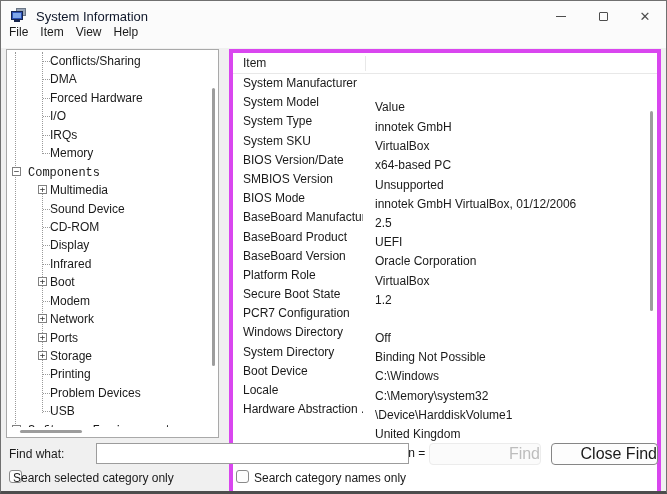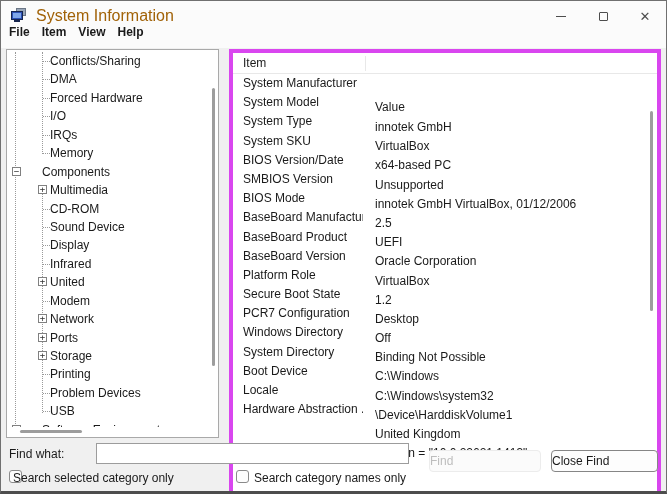--- a/index.html
+++ b/index.html
@@ -17,40 +17,40 @@
   
   .titlebar {
     position: absolute; top: 0; left: 0; right: 0; height: 30px;
     background: #fbfbfb; display: flex; align-items: center;
   }
   .app-icon { width: 16px; height: 16px; margin-left: 10px; position: relative; }
   .app-icon .mon-back { position: absolute; left: 5px; top: 0; width: 10px; height: 8px; background: #9aa7b8; border: 1px solid #6b7686; }
   .app-icon .mon-front { position: absolute; left: 0; top: 3px; width: 12px; height: 9px; background: #2b50b4; border: 1px solid #16244d; }
   .app-icon .mon-screen { position: absolute; left: 2px; top: 5px; width: 8px; height: 5px; background: #7fa6e8; }
   .app-icon .mon-base { position: absolute; left: 3px; top: 12px; width: 6px; height: 2px; background: #16244d; }
-  .title-text { margin-left: 9px; color: #a16207; font-size: 16px; }
+  .title-text { margin-left: 9px; color: #0f172a; font-size: 13px; }
   .win-controls { position: absolute; right: 0; top: 0; height: 30px; display: flex; }
   .win-btn { width: 42px; height: 30px; display: flex; align-items: center; justify-content: center; color: #4d4d4d; }
   .glyph-min { width: 10px; height: 1px; background: #4d4d4d; }
   .glyph-max { width: 9px; height: 9px; border: 1px solid #4d4d4d; border-radius: 1px; }
   .glyph-close { font-size: 13px; line-height: 13px; color: #4d4d4d; }
 
   
   .menubar { position: absolute; top: 30px; left: 0; right: 0; height: 17px; background: #fbfbfb; display: flex; align-items: center; padding-left: 8px; gap: 0; }
-  .menu-item { padding: 0 9px 16px 0; margin-right: 3px; color: #1a1a1a; font-weight: bold; }
+  .menu-item { padding: 0 9px 16px 0; margin-right: 3px; color: #1a1a1a; }
 
   
   .left-panel {
     position: absolute; left: 5px; top: 48px; width: 213px; height: 389px;
     background: #ffffff; border: 1px solid #a9a9a9; overflow: hidden;
   }
   .tree-content { position: absolute; left: 0; top: 2px; right: 24px; height: 375px; overflow: hidden; }
   .tree-row { position: relative; height: 18.45px; line-height: 18.45px; white-space: nowrap; }
   .tree-label { display: inline-block; font-size: 12px; }
-  .depth1 .tree-label { margin-left: 35px; }
+  .depth1 .tree-label { margin-left: 21px; font-family: Liberation Mono, monospace; }
   .depth2 .tree-label { margin-left: 43px; }
   .expand-box {
     position: absolute; top: 4px; width: 9px; height: 9px;
     border: 1px solid #808080; background: #fff;
     font-family: "DejaVu Sans Mono", monospace; font-size: 9px; line-height: 7px;
     text-align: center; color: #333;
   }
   .depth1 > .expand-box { left: 5px; }
   .depth2 > .expand-box { left: 31px; }
   .tree-row.leaf.depth2::before { content: ""; position: absolute; left: 36px; top: 9px; width: 7px; border-top: 1px dotted #9a9a9a; }
@@ -74,21 +74,21 @@
   .list-row { position: relative; height: 19.2px; line-height: 19.2px; }
   .right-vscroll { right: 4px; top: 58px; height: 200px; }
 
   
   .find-bar { position: absolute; left: 0; top: 440px; width: 667px; height: 26px; }
   .find-label { position: absolute; left: 8px; top: 6px; }
   .find-input {
     position: absolute; left: 95px; top: 2px; width: 313px; height: 21px;
     border: 1px solid #9c9c9c; background: #ffffff; font-family: inherit; font-size: 12px; padding: 0 4px;
   }
-  .btn { position: absolute; top: 9px; height: 22px; border-radius: 4px; font-size: 12px; text-align: left; line-height: 20px; }
+  .btn { position: absolute; top: 2px; height: 22px; border-radius: 4px; font-size: 16px; text-align: right; line-height: 20px; }
   .btn-find { left: 428px; width: 112px; background: #fbfbfb; border: 1px solid #ececec; color: #bdbdbd; }
   .btn-close-find { left: 550px; width: 107px; background: #fdfdfd; border: 1px solid #868686; color: #1a1a1a; }
 
   .options-row { position: absolute; left: 0; top: 466px; width: 667px; height: 24px; }
   .checkbox { position: absolute; top: 3px; width: 13px; height: 13px; border: 1px solid #8a8a8a; border-radius: 3px; background: #fdfdfd; }
   .cb1 { left: 8px; }
   .cb2 { left: 235px; }
   .cb-label { position: absolute; top: 4px; }
   .cbl1 { left: 12px; }
   .cbl2 { left: 253px; text-align: right; }
@@ -132,25 +132,25 @@
       <div class="guide guide-v2a"></div>
       <div class="guide guide-v2b"></div>
     <div class="tree-row depth2 leaf"><span class="tree-label">Conflicts/Sharing</span></div>
         <div class="tree-row depth2 leaf"><span class="tree-label">DMA</span></div>
         <div class="tree-row depth2 leaf"><span class="tree-label">Forced Hardware</span></div>
         <div class="tree-row depth2 leaf"><span class="tree-label">I/O</span></div>
         <div class="tree-row depth2 leaf"><span class="tree-label">IRQs</span></div>
         <div class="tree-row depth2 leaf"><span class="tree-label">Memory</span></div>
         <div class="tree-row depth1"><span class="expand-box">−</span><span class="tree-label">Components</span></div>
         <div class="tree-row depth2"><span class="expand-box">+</span><span class="tree-label">Multimedia</span></div>
+        <div class="tree-row depth2 leaf"><span class="tree-label">Sound Device</span></div>
         <div class="tree-row depth2 leaf"><span class="tree-label">CD-ROM</span></div>
-        <div class="tree-row depth2 leaf"><span class="tree-label">Sound Device</span></div>
         <div class="tree-row depth2 leaf"><span class="tree-label">Display</span></div>
         <div class="tree-row depth2 leaf"><span class="tree-label">Infrared</span></div>
-        <div class="tree-row depth2"><span class="expand-box">+</span><span class="tree-label">United</span></div>
+        <div class="tree-row depth2"><span class="expand-box">+</span><span class="tree-label">Boot</span></div>
         <div class="tree-row depth2 leaf"><span class="tree-label">Modem</span></div>
         <div class="tree-row depth2"><span class="expand-box">+</span><span class="tree-label">Network</span></div>
         <div class="tree-row depth2"><span class="expand-box">+</span><span class="tree-label">Ports</span></div>
         <div class="tree-row depth2"><span class="expand-box">+</span><span class="tree-label">Storage</span></div>
         <div class="tree-row depth2 leaf"><span class="tree-label">Printing</span></div>
         <div class="tree-row depth2 leaf"><span class="tree-label">Problem Devices</span></div>
         <div class="tree-row depth2 leaf"><span class="tree-label">USB</span></div>
         <div class="tree-row depth1"><span class="expand-box">+</span><span class="tree-label">Software Environment</span></div>
       </div>
     <div class="vscroll-thumb left-vscroll"></div>
@@ -199,37 +199,36 @@
         <div class="list-row">
           <span class="col-item">BaseBoard Product</span>
           <span class="col-value">VirtualBox</span>
         </div>
         <div class="list-row">
           <span class="col-item">BaseBoard Version</span>
           <span class="col-value">1.2</span>
         </div>
         <div class="list-row">
           <span class="col-item">Platform Role</span>
-          <span class="col-value">Desktop</span>
         </div>
         <div class="list-row">
           <span class="col-item">Secure Boot State</span>
           <span class="col-value">Off</span>
         </div>
         <div class="list-row">
           <span class="col-item">PCR7 Configuration</span>
           <span class="col-value">Binding Not Possible</span>
         </div>
         <div class="list-row">
           <span class="col-item">Windows Directory</span>
           <span class="col-value">C:\Windows</span>
         </div>
         <div class="list-row">
           <span class="col-item">System Directory</span>
-          <span class="col-value">C:\Windows\system32</span>
+          <span class="col-value">C:\Memory\system32</span>
         </div>
         <div class="list-row">
           <span class="col-item">Boot Device</span>
           <span class="col-value">\Device\HarddiskVolume1</span>
         </div>
         <div class="list-row">
           <span class="col-item">Locale</span>
           <span class="col-value">United Kingdom</span>
         </div>
         <div class="list-row">

